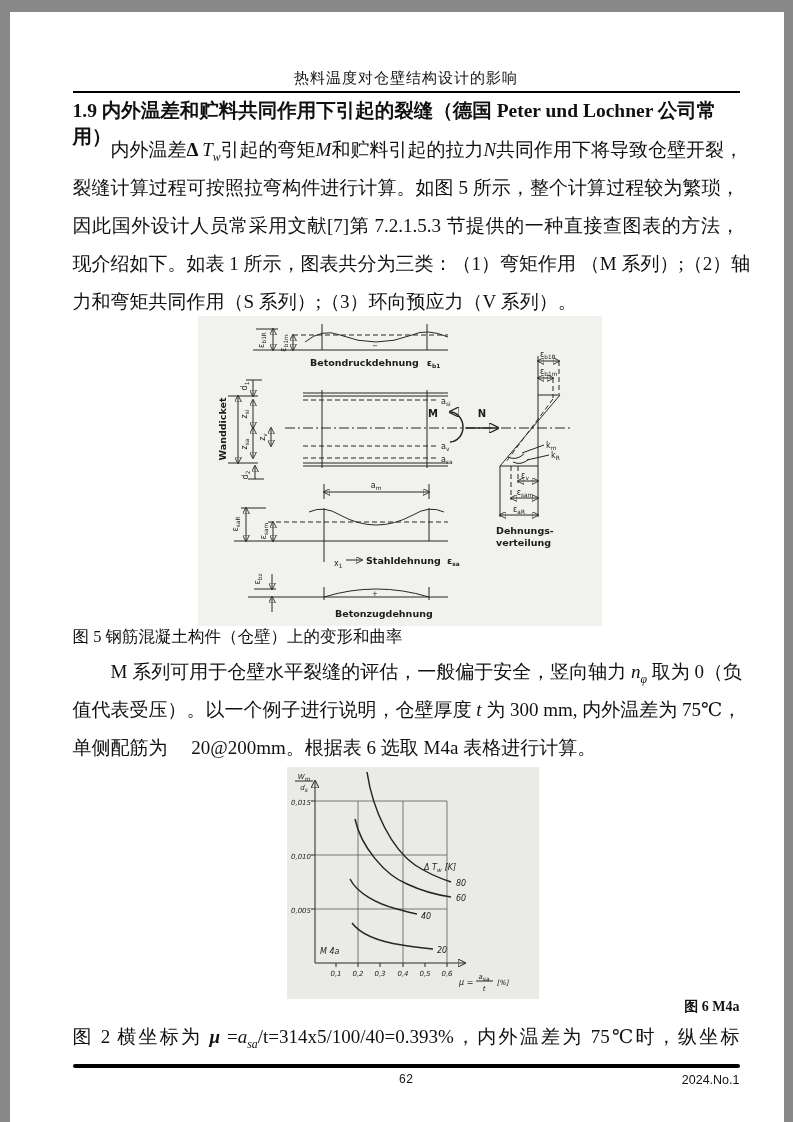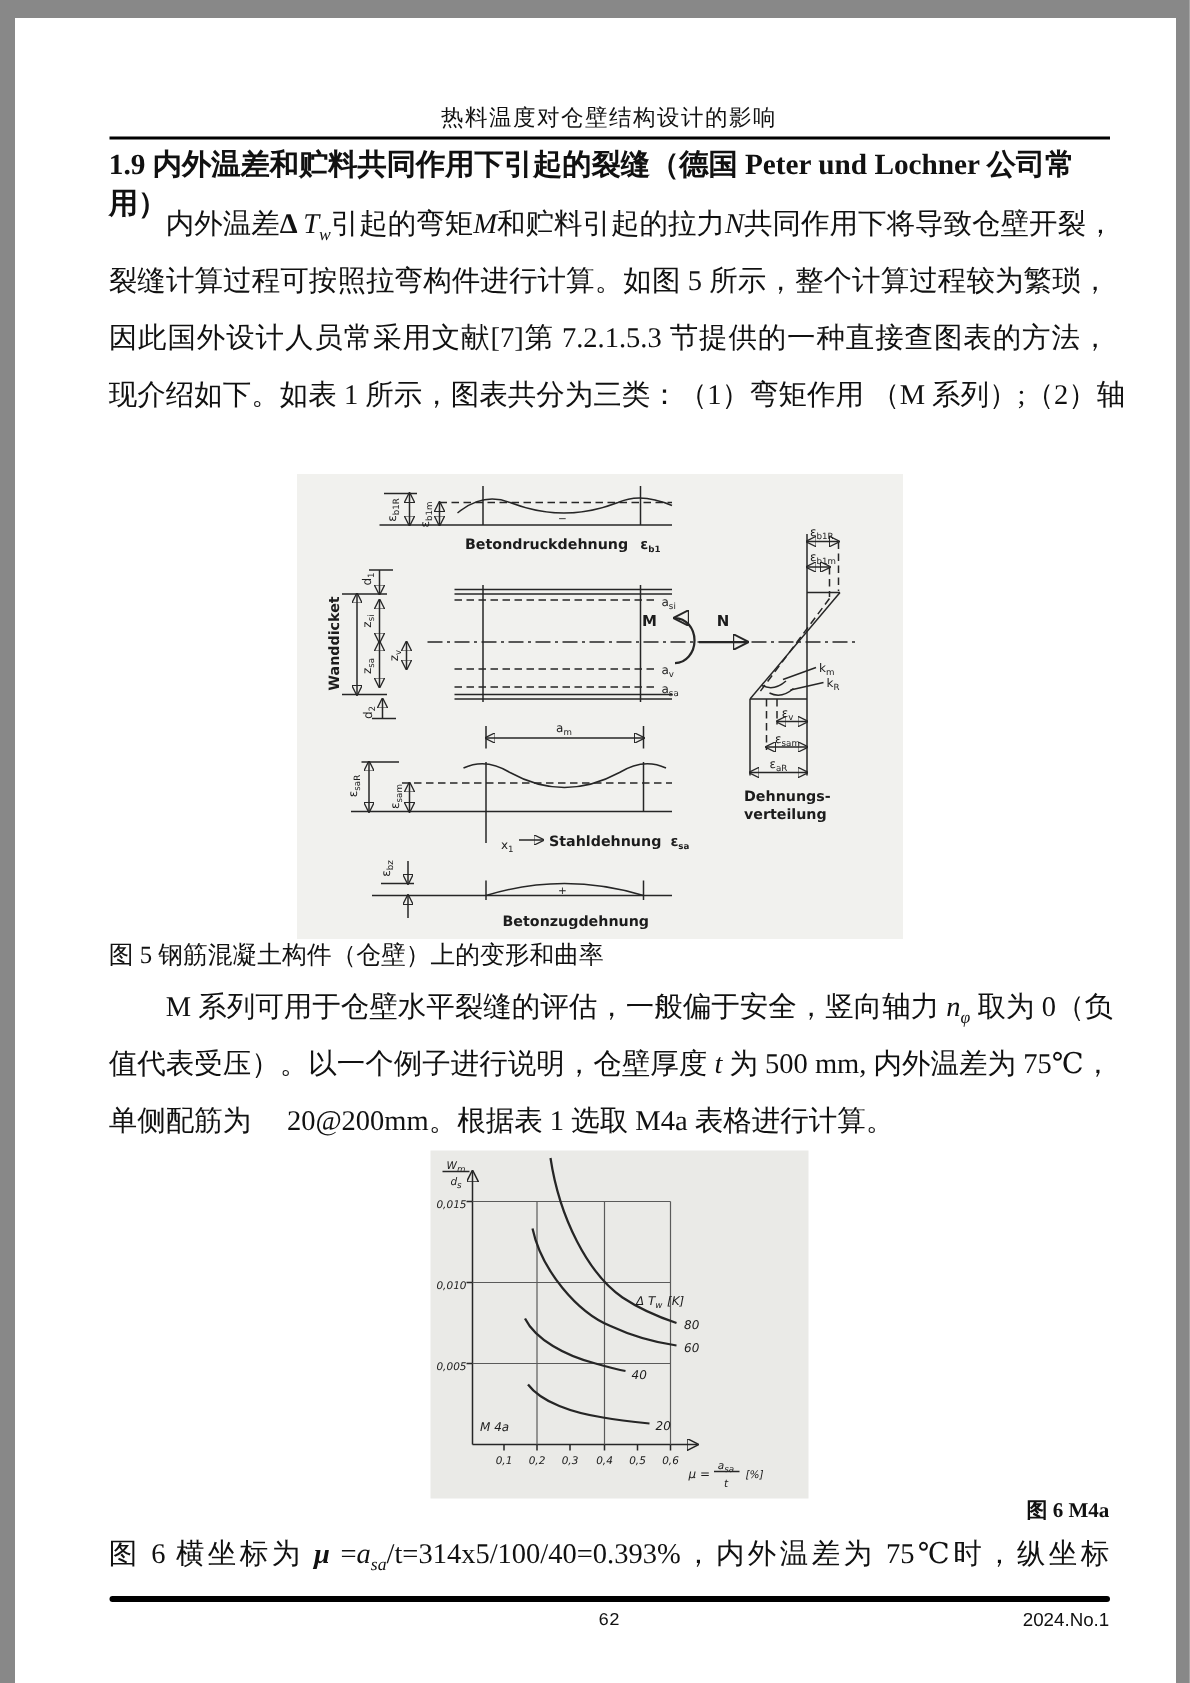--- a/index.html
+++ b/index.html
@@ -50,20 +50,21 @@
   <div class="abs running-title">热料温度对仓壁结构设计的影响</div>
   <div class="abs header-rule"></div>
 
   <div class="abs heading">1.9 内外温差和贮料共同作用下引起的裂缝（德国 Peter und Lochner 公司常用）</div>
 
   <div class="abs para para1">
     <div class="pline indent"><span>内外温差</span><span class="b">Δ </span><span class="it">T</span><span class="itsub">w</span><span>引起的弯矩</span><span class="it">M</span><span>和贮料引起的拉力</span><span class="it">N</span><span>共同作用下将导致仓壁开裂，</span></div>
     <div class="pline"><span>裂缝计算过程可按照拉弯构件进行计算。如图 5 所示，整个计算过程较为繁琐，</span></div>
     <div class="pline"><span>因此国外设计人员常采用文献[7]第 7.2.1.5.3 节提供的一种直接查图表的方法，</span></div>
     <div class="pline"><span>现介绍如下。如表 1 所示，图表共分为三类：（1）弯矩作用 （M 系列）;（2）轴</span></div>
+    <div class="pline short"><span>力和弯矩共同作用（S 系列）;（3）环向预应力（V 系列）。</span></div>
   </div>
 
   <div class="abs fig5">
     <svg width="404" height="310" viewBox="0 0 404 310">
       <defs>
         <marker id="ar" viewBox="0 0 8 8" refX="7" refY="4" markerWidth="7" markerHeight="7" orient="auto-start-reverse">
           <path d="M0,0 L8,4 L0,8 Z" fill="#262626" stroke="none"></path>
         </marker>
       </defs>
 
@@ -188,22 +189,22 @@
         <text class="sym" transform="rotate(-90 62 263)" x="62" y="263" text-anchor="middle"><tspan>ε</tspan><tspan class="ss" dy="2">bz</tspan></text>
         <text class="word" x="137" y="301">Betonzugdehnung</text>
       </g>
     </svg>
   </div>
 
   <div class="abs caption5">图 5 钢筋混凝土构件（仓壁）上的变形和曲率</div>
 
   <div class="abs para para2">
     <div class="pline indent"><span>M 系列可用于仓壁水平裂缝的评估，一般偏于安全，竖向轴力 </span><span class="it">n</span><span class="itsub">φ</span><span> 取为 0（负</span></div>
-    <div class="pline"><span>值代表受压）。以一个例子进行说明，仓壁厚度 </span><span class="it">t</span><span> 为 500 mm, 内外温差为 75℃，</span></div>
-    <div class="pline short"><span>单侧配筋为　 20@200mm。根据表 1 选取 M4a 表格进行计算。</span></div>
+    <div class="pline"><span>值代表受压）。以一个例子进行说明，仓壁厚度 </span><span class="it">t</span><span> 为 300 mm, 内外温差为 75℃，</span></div>
+    <div class="pline short"><span>单侧配筋为　 20@200mm。根据表 6 选取 M4a 表格进行计算。</span></div>
   </div>
 
   <div class="abs fig6">
     <svg width="252" height="232" viewBox="0 0 252 232">
       <defs>
         <marker id="ar2" viewBox="0 0 8 8" refX="7" refY="4" markerWidth="8" markerHeight="8" orient="auto-start-reverse">
           <path d="M0,0 L8,4 L0,8 Z" fill="#262626" stroke="none"></path>
         </marker>
       </defs>
       <g>
@@ -264,19 +265,19 @@
         <text class="ital" x="169" y="134">60</text>
         <text class="ital" x="134" y="152">40</text>
         <text class="ital" x="150" y="186">20</text>
         <text class="ital" x="33" y="187">M 4a</text>
       </g>
     </svg>
   </div>
 
   <div class="abs caption6">图 6 M4a</div>
 
-  <div class="abs bottom-line"><span>图 6 横坐标为 </span><span class="bi">μ</span><span> =</span><span class="it">a</span><span class="itsub">sa</span><span>/t=314x5/100/40=0.393%，内外温差为 75℃时，纵坐标</span></div>
+  <div class="abs bottom-line"><span>图 2 横坐标为 </span><span class="bi">μ</span><span> =</span><span class="it">a</span><span class="itsub">sa</span><span>/t=314x5/100/40=0.393%，内外温差为 75℃时，纵坐标</span></div>
 
   <div class="abs footer-rule"></div>
   <div class="abs footer-page">62</div>
   <div class="abs footer-issue">2024.No.1</div>
 
 </div>
 
 </body></html>

